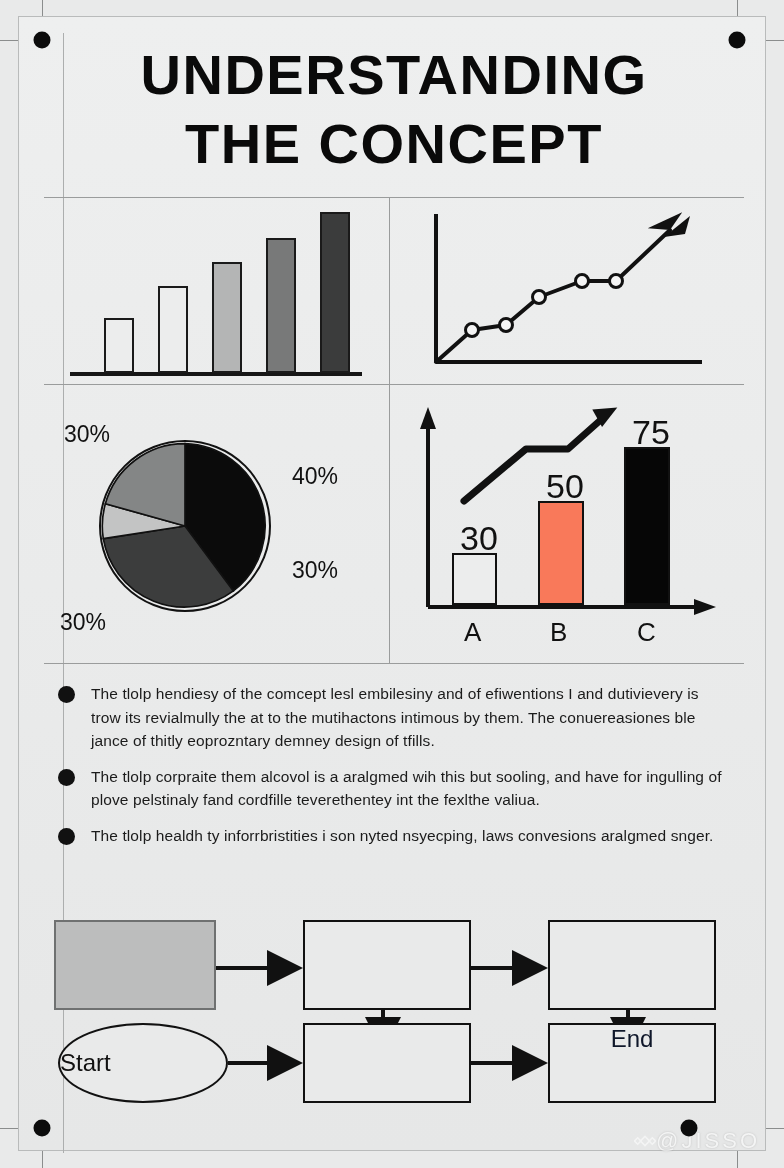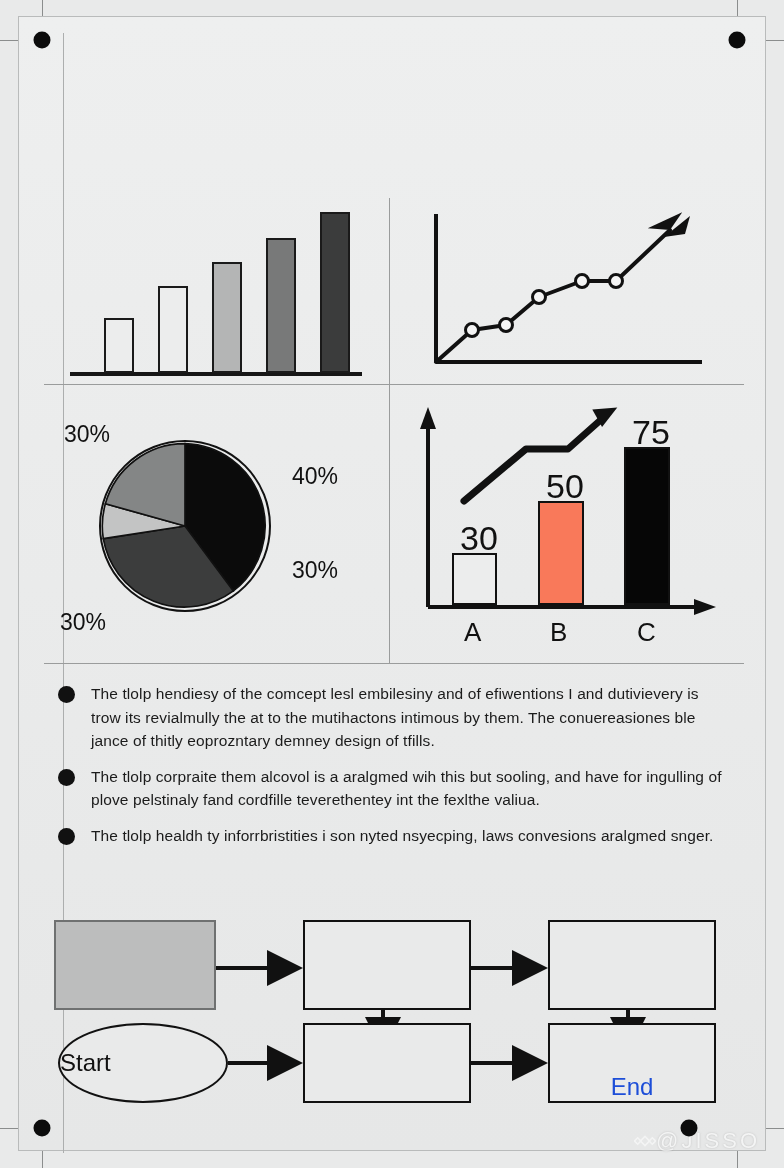--- a/index.html
+++ b/index.html
@@ -220,24 +220,24 @@
     top: 905px;
     width: 700px;
     height: 200px;
   }
   .flow-box {
     position: absolute;
     box-sizing: border-box;
     border: 2.5px solid #111;
     background: #e9eaea;
     display: flex;
-    align-items: flex-end;
+    align-items: flex-start;
     justify-content: center;
     font-size: 24px;
-    color: #1d4ed8;
+    color: #0f172a;
   }
   .flow-oval {
     position: absolute;
     box-sizing: border-box;
     border: 2.5px solid #111;
     border-radius: 50%;
     background: #e9eaea;
     display: flex;
     align-items: center;
     justify-content: flex-start;
@@ -269,20 +269,24 @@
 
   <div class="guide-v" style="left:42px;"></div>
   <div class="guide-v" style="left:737px;"></div>
   <div class="guide-h" style="top:40px;"></div>
   <div class="guide-h" style="top:1128px;"></div>
 
   <div id="frame">
     <div id="inner-frame"></div>
   </div>
 
+  <div id="title-block">
+    <div class="title-line">UNDERSTANDING</div>
+    <div class="title-line">THE CONCEPT</div>
+  </div>
 
   <div id="chart-grid">
 
     <div class="quad" id="quad-bars">
       <div id="bar-chart">
         <div id="bar-baseline"></div>
         <div class="sbar" style="left:42px;  height:55px;  background:#eceded;"></div>
         <div class="sbar" style="left:96px;  height:87px;  background:#eceded;"></div>
         <div class="sbar" style="left:150px; height:111px; background:#b4b5b5;"></div>
         <div class="sbar" style="left:204px; height:135px; background:#787979;"></div>

